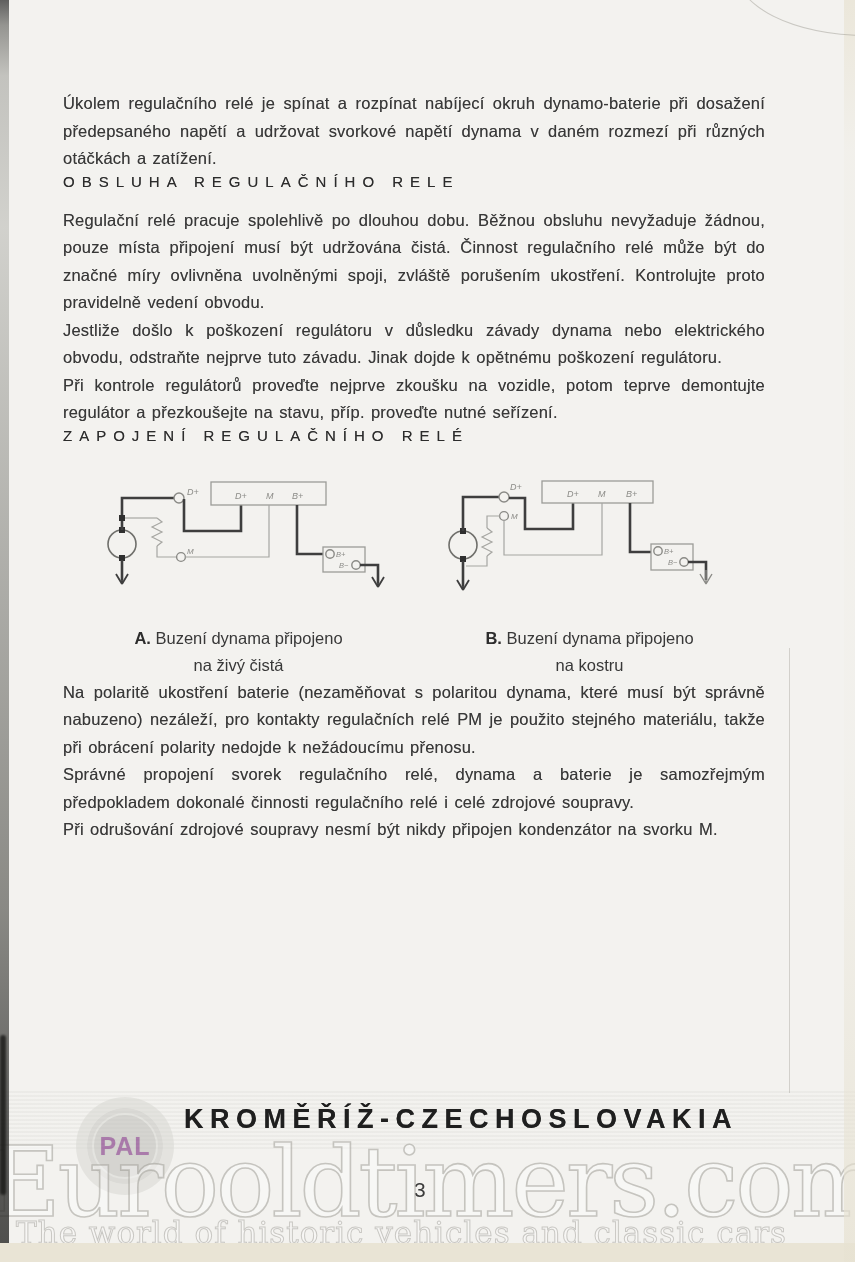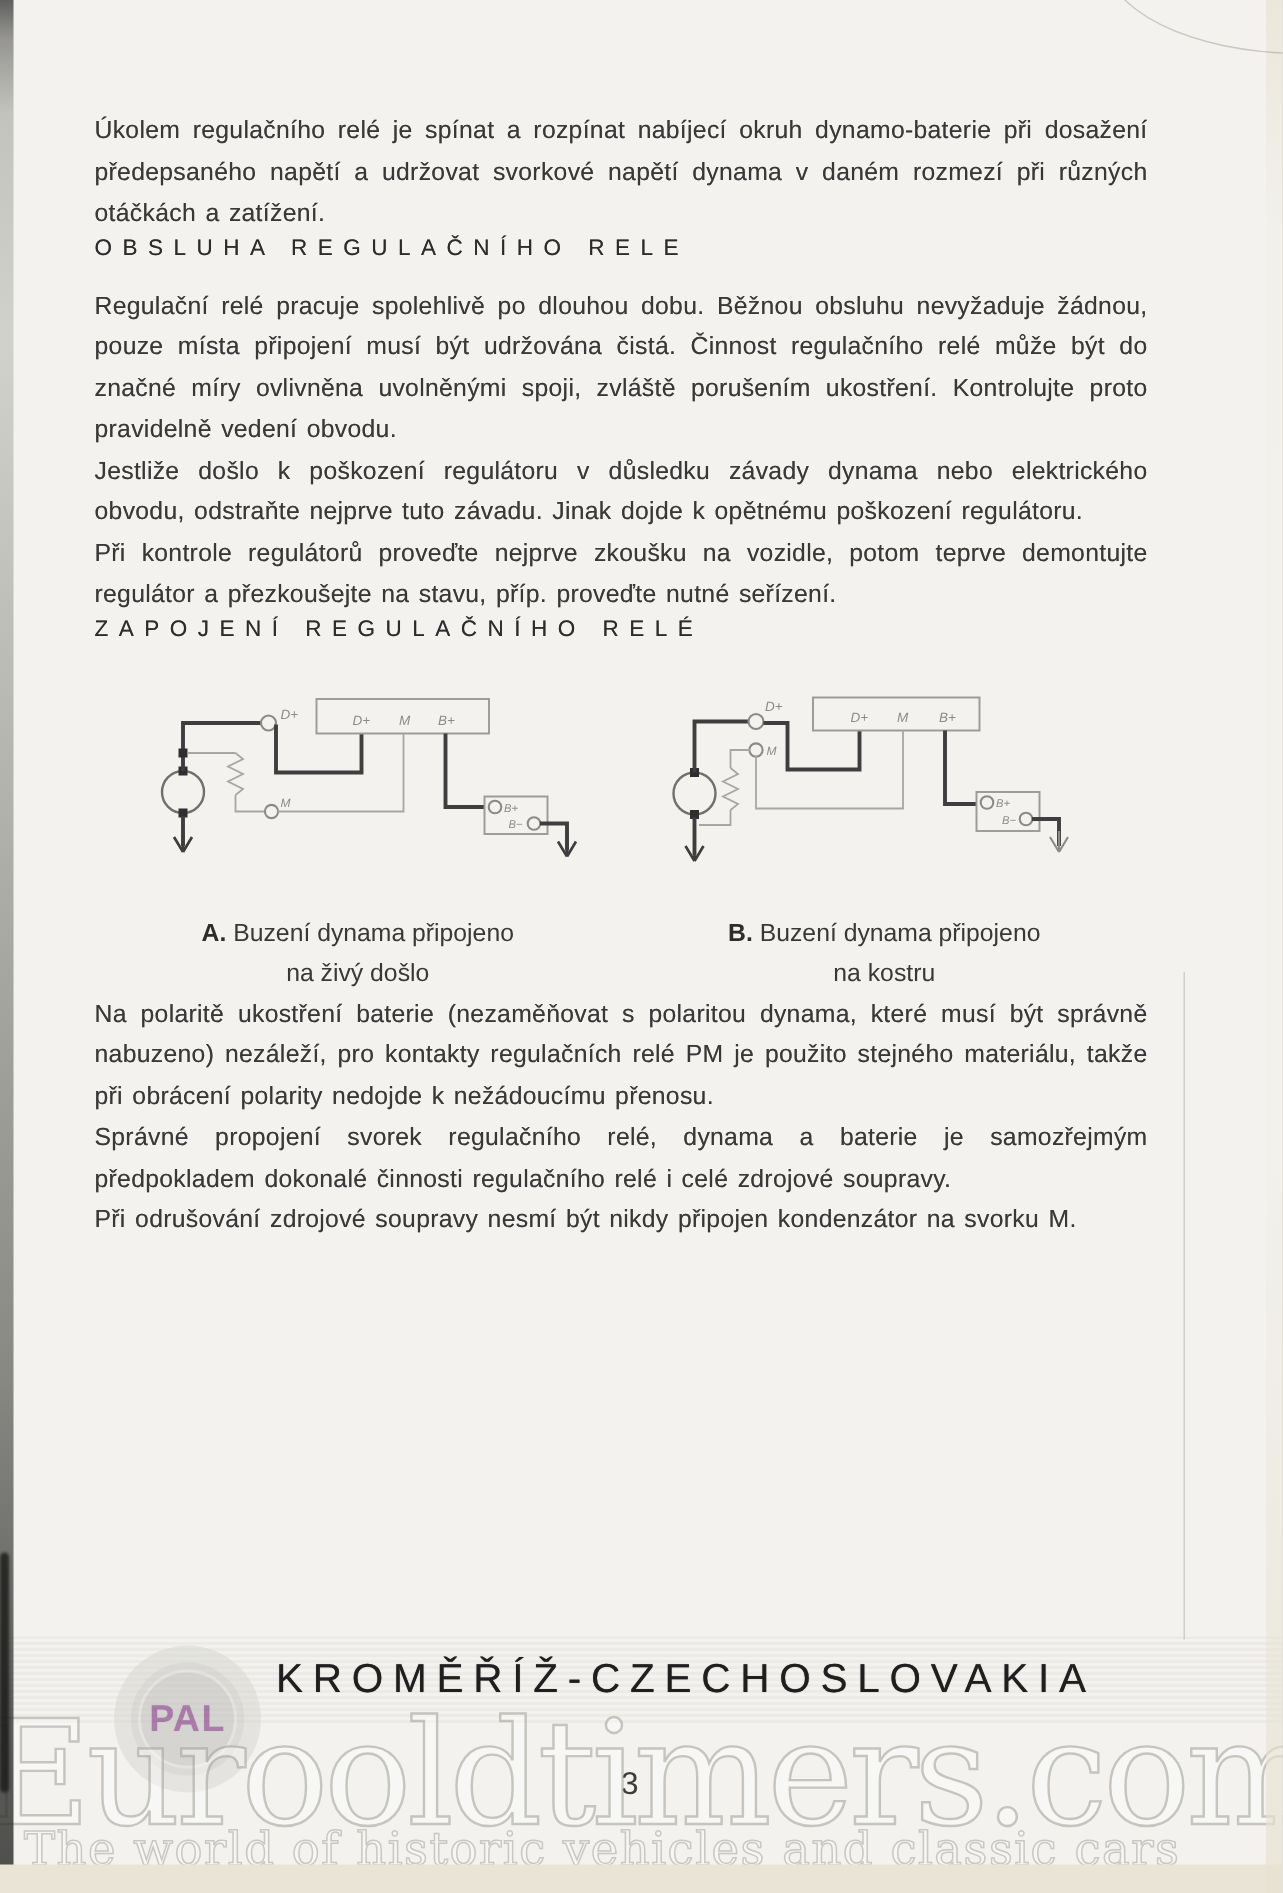--- a/index.html
+++ b/index.html
@@ -44,21 +44,21 @@
     position:absolute;left:789px;top:648px;width:1px;height:445px;
     background:rgba(160,158,150,.4);
   }
   .footer-band{
     position:absolute;left:0;top:1091px;width:855px;height:58px;
     background:repeating-linear-gradient(to bottom,
       rgba(170,170,164,.10) 0 2px, rgba(240,240,236,.05) 2px 4px);
   }
 
   
-  .content{position:absolute;left:63px;top:0;width:702px;}
+  .content{position:absolute;left:63px;top:16px;width:702px;}
   p.body{
     margin:0;font-size:16.5px;line-height:27.5px;
     text-align:justify;letter-spacing:.2px;word-spacing:1.5px;
     color:#383838;text-shadow:0 0 .4px rgba(56,56,56,.55);
   }
   p.intro{margin-top:74px;}
   h2.sec{
     margin:0;font-size:15px;font-weight:500;color:#2c2c2c;
     letter-spacing:7px;text-shadow:0 0 .4px rgba(40,40,40,.6);
   }
@@ -88,21 +88,21 @@
   }
   .pal-inner{
     width:62px;height:62px;border-radius:50%;
     background:#bdbdb8;border:2px solid #d9d9d4;
     display:flex;align-items:center;justify-content:center;
     color:#701a75;font-weight:700;font-size:25px;letter-spacing:1px;
     text-shadow:0 0 1px #9a9a95;
   }
   .footer-title{
     position:absolute;left:184px;top:1104px;
-    font-size:27px;font-weight:400;letter-spacing:6.5px;
+    font-size:27px;font-weight:700;letter-spacing:6.5px;
     color:#1f1f1f;white-space:nowrap;
     text-shadow:0 0 .5px rgba(20,20,20,.7);
   }
   .page-num{
     position:absolute;left:414px;top:1178px;
     font-size:21px;color:#3c3c3c;font-weight:400;
   }
 
   
   .wm-main{
@@ -223,21 +223,21 @@
         <text x="238" y="97" font-size="7.5">B−</text>
         <polyline class="thick" points="258,94 276,94 276,112"></polyline>
         <path class="gndthin" d="M270,106 L276,116 M282,106 L276,116 M276,102 L276,116"></path>
       </svg>
     </div>
 
     <div class="captions">
       <div class="cap">
         <b>A. </b>
         <span>Buzení dynama připojeno</span><br>
-        <span>na živý došlo</span>
+        <span>na živý čistá</span>
       </div>
       <div class="cap">
         <b>B. </b>
         <span>Buzení dynama připojeno</span><br>
         <span>na kostru</span>
       </div>
     </div>
 
     <div class="closing">
       <p class="body">Na polaritě ukostření baterie (nezaměňovat s polaritou dynama, které musí být správně nabuzeno) nezáleží, pro kontakty regulačních relé PM je použito stejného materiálu, takže při obrácení polarity nedojde k nežádoucímu přenosu.</p>

